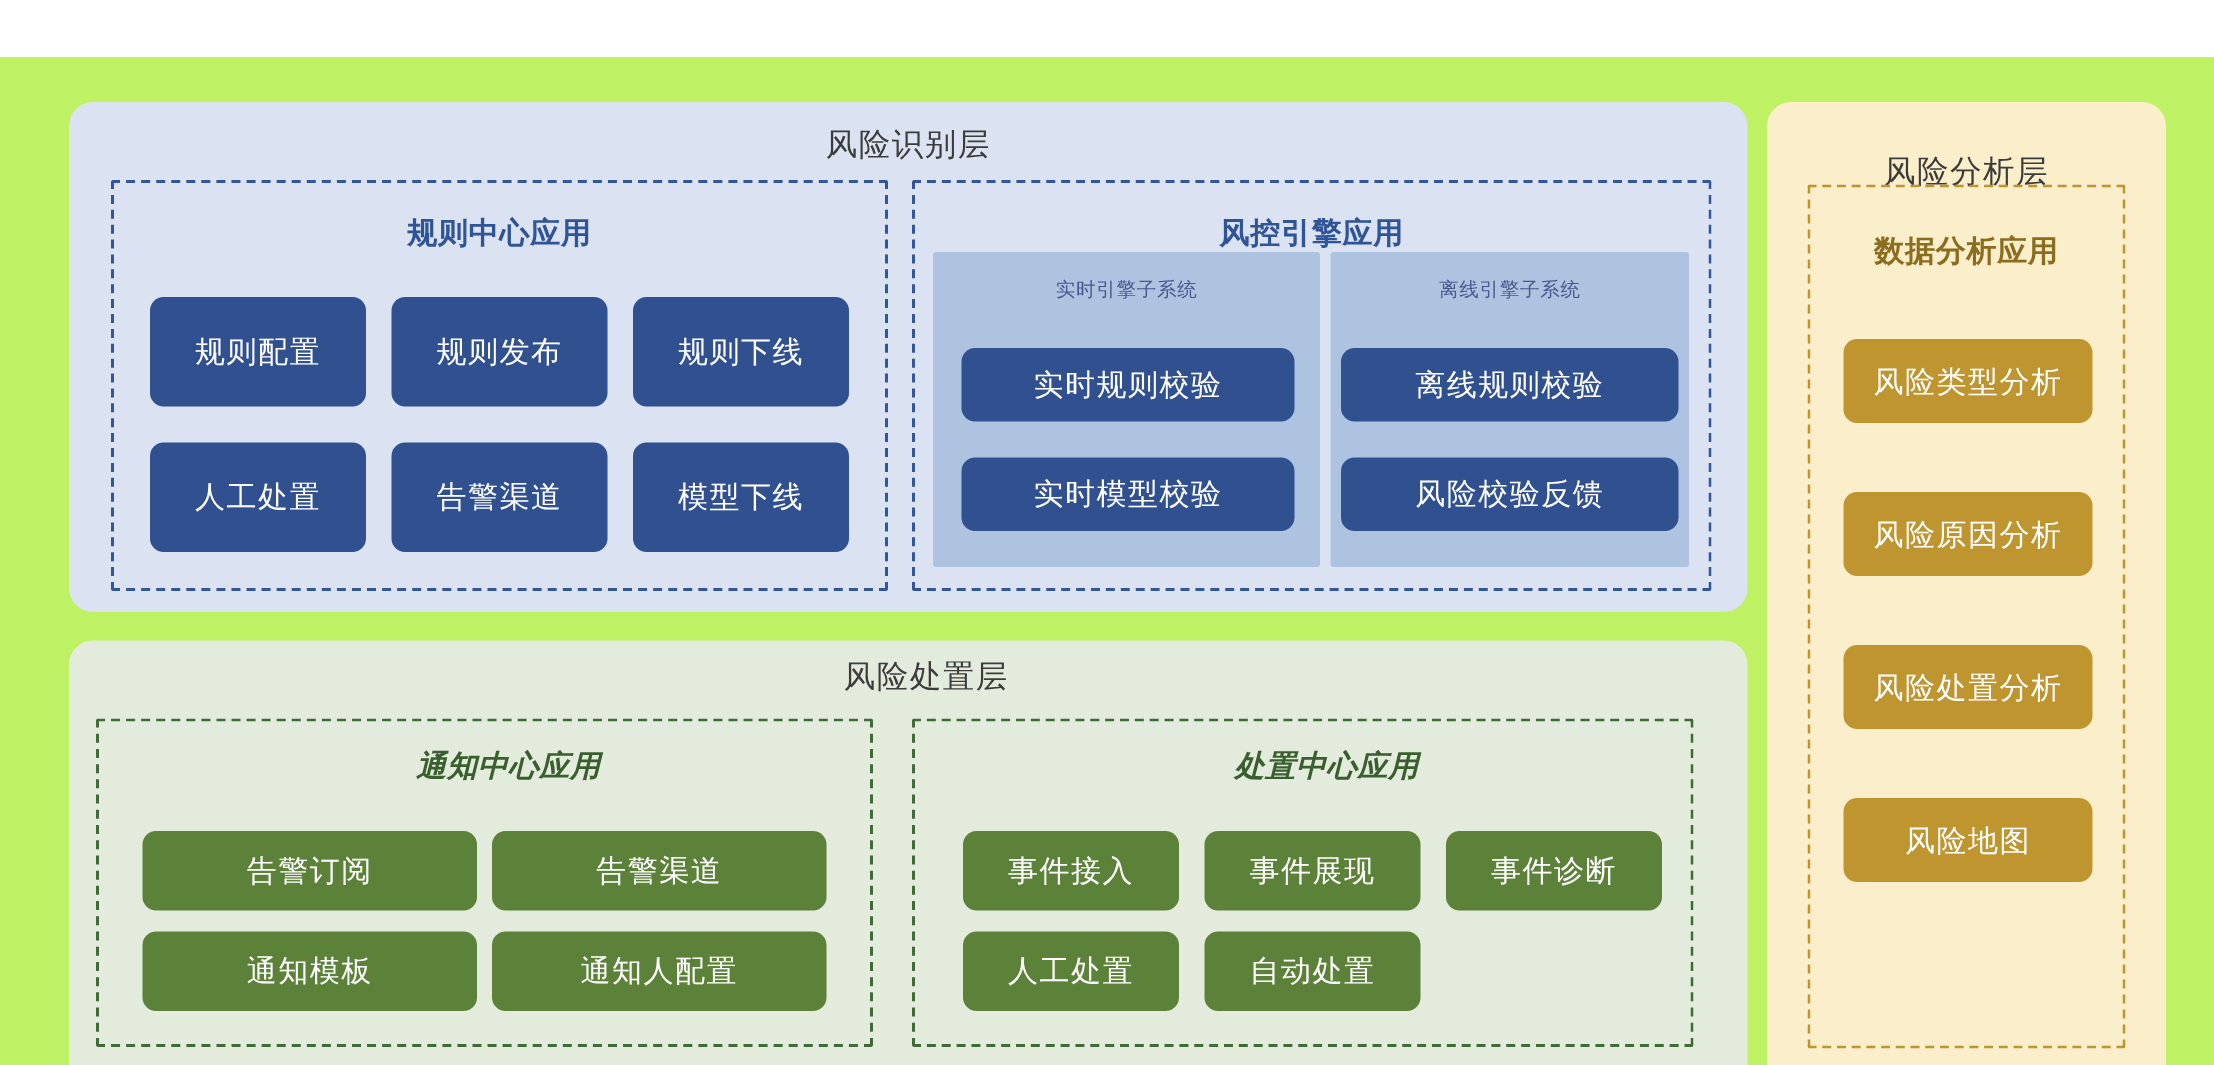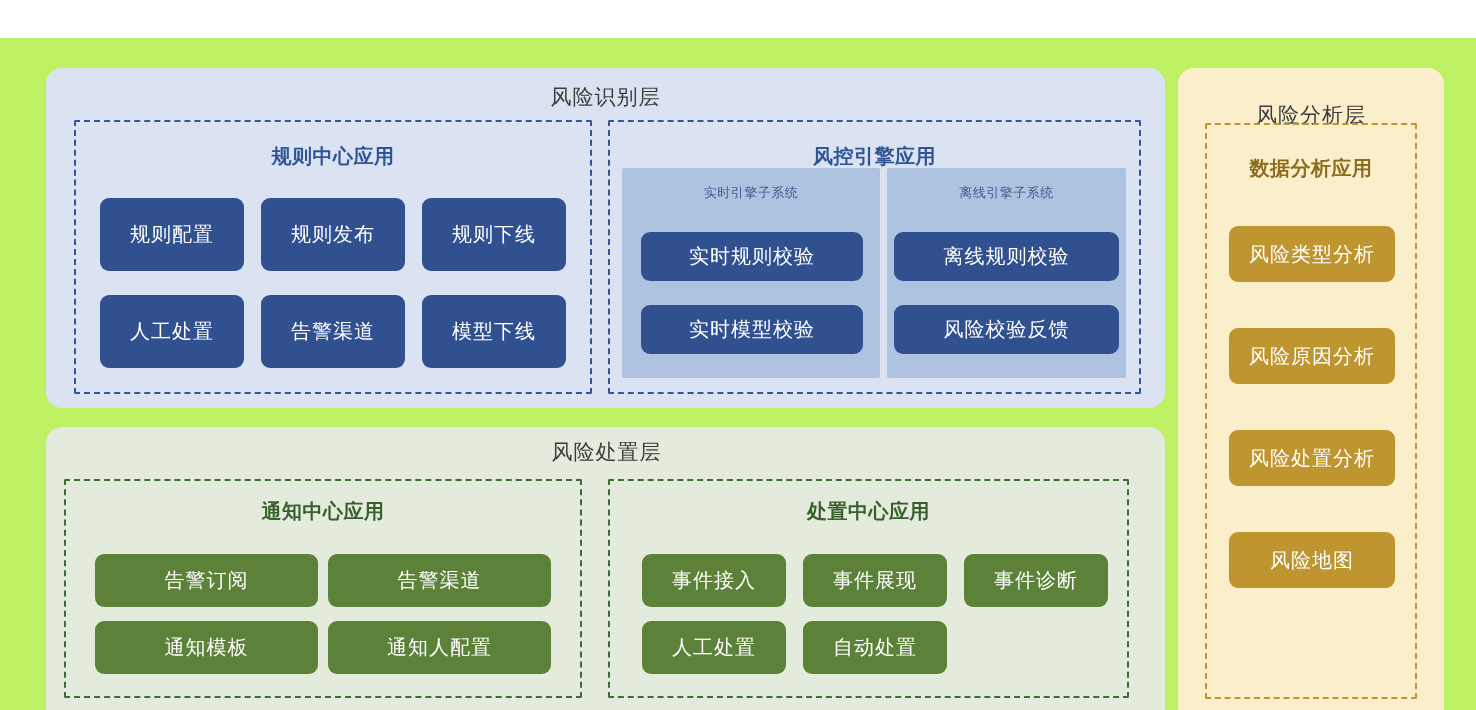--- a/index.html
+++ b/index.html
@@ -127,29 +127,29 @@
     grid-template-rows: repeat(2, 49px);
     gap: 24px;
   }
 
   
   .layer-green {
     left: 46px; top: 389px;
     width: 1119px; height: 299px;
     background: #e3ebdd;
   }
-  .layer-green .layer-title { position: absolute; top: 14px; left: 1px; }
+  .layer-green .layer-title { position: absolute; top: 14px; left: 12px; }
 
   .group-green { border-color: #3f6b36; }
   .group-green .app-title { color: #3a5f2e; }
 
   .grp-notify { left: 64px;  top: 441px; width: 518px; height: 219px; }
   .grp-handle { left: 608px; top: 441px; width: 521px; height: 219px; }
   .grp-notify .app-title,
-  .grp-handle .app-title { position: absolute; top: 20px; left: 0; }
+  .grp-handle .app-title { position: absolute; top: 20px; left: 16px; font-style: italic; }
 
   .tiles-notify {
     left: 95px; top: 516px;
     width: 456px; height: 120px;
     grid-template-columns: repeat(2, 223px);
     grid-template-rows: repeat(2, 53px);
     gap: 14px 10px;
   }
   .tiles-handle {
     left: 642px; top: 516px;

